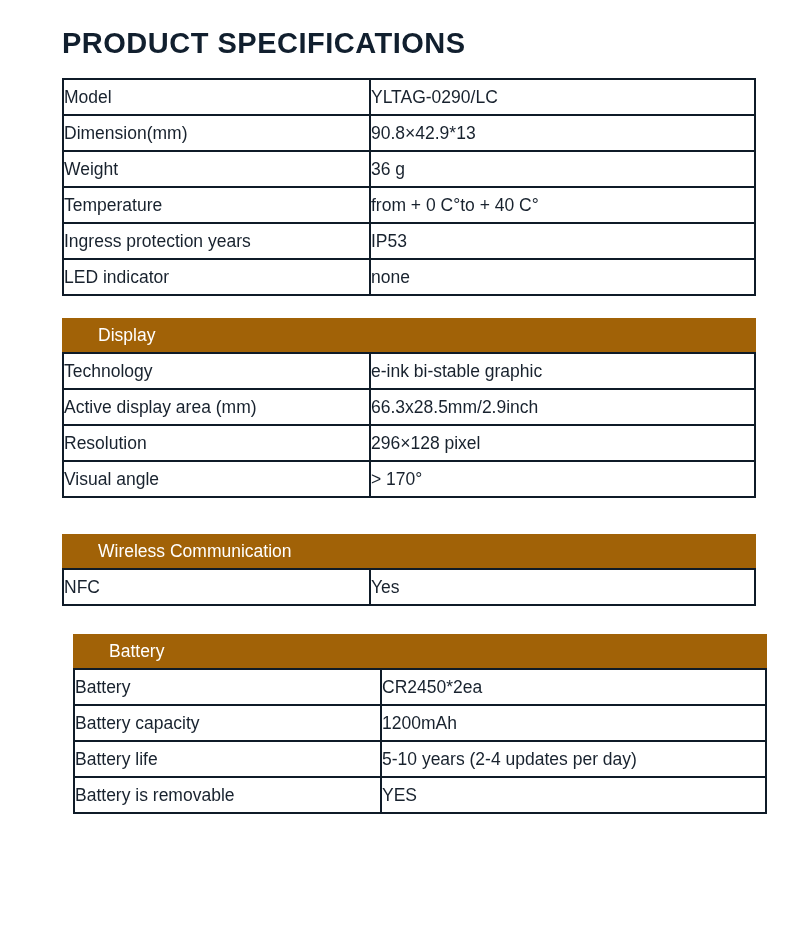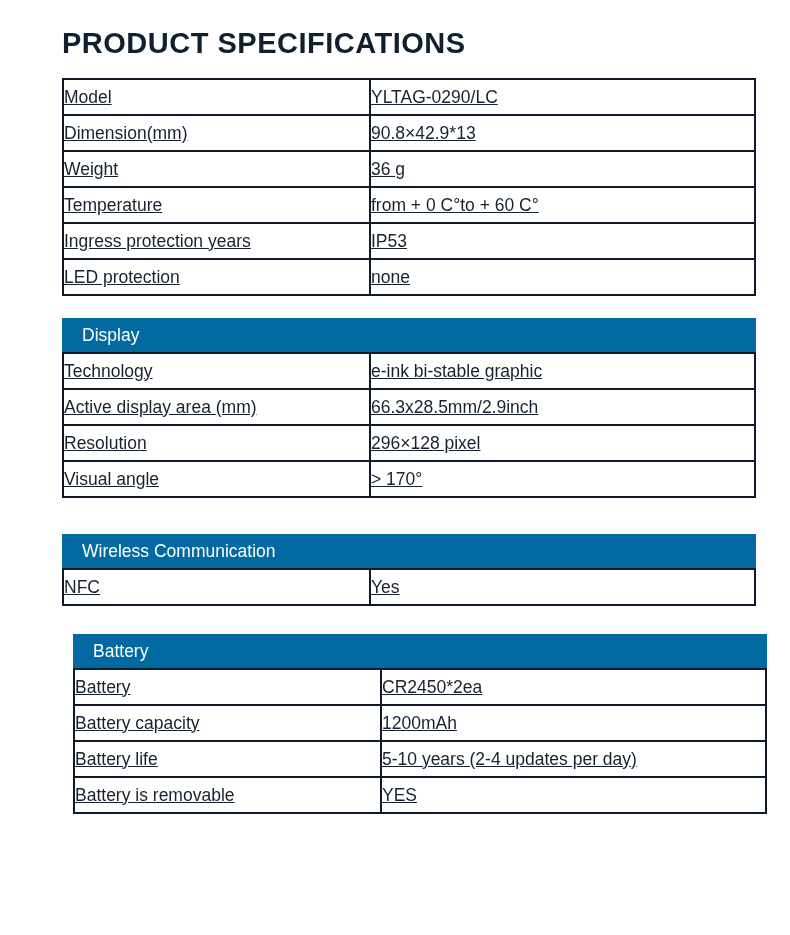--- a/index.html
+++ b/index.html
@@ -35,43 +35,42 @@
     top: 78px;
     width: 694px;
   }
   .spec-section { width: 694px; }
   .spec-section:nth-child(2) { margin-top: 22px; }
   .spec-section:nth-child(3) { margin-top: 36px; }
   .spec-section:nth-child(4) { margin-top: 28px; margin-left: 11px; }
   .section-header {
     height: 34px;
     line-height: 34px;
-    background: #0369a1;
+    background: #a16207;
     color: #ffffff;
     font-size: 17.5px;
-    padding-left: 20px;
+    padding-left: 36px;
     box-sizing: border-box;
     width: 694px;
   }
   table.spec-table {
     border-collapse: collapse;
     width: 694px;
     table-layout: fixed;
   }
   table.spec-table td {
     border: 2px solid #0f1b28;
     height: 36px;
     font-size: 17.5px;
     color: #18222e;
     vertical-align: middle;
     padding: 0;
     box-sizing: border-box;
     white-space: nowrap;
     overflow: hidden;
-    text-decoration: underline;
   }
   td.spec-label {
     width: 307px;
     padding-left: 31px;
   }
   td.spec-value {
     padding-left: 24px;
   }
 </style>
 </head>
@@ -90,28 +89,28 @@
             <tr>
               <td class="spec-label">Dimension(mm)</td>
               <td class="spec-value">90.8×42.9*13</td>
             </tr>
             <tr>
               <td class="spec-label">Weight</td>
               <td class="spec-value">36 g</td>
             </tr>
             <tr>
               <td class="spec-label">Temperature</td>
-              <td class="spec-value">from + 0 C°to + 60 C°</td>
+              <td class="spec-value">from + 0 C°to + 40 C°</td>
             </tr>
             <tr>
               <td class="spec-label">Ingress protection years</td>
               <td class="spec-value">IP53</td>
             </tr>
             <tr>
-              <td class="spec-label">LED protection</td>
+              <td class="spec-label">LED indicator</td>
               <td class="spec-value">none</td>
             </tr>
           </tbody>
         </table>
       </div>
       <div class="spec-section">
         <div class="section-header">Display</div>
         <table class="spec-table">
           <tbody>
             <tr>

